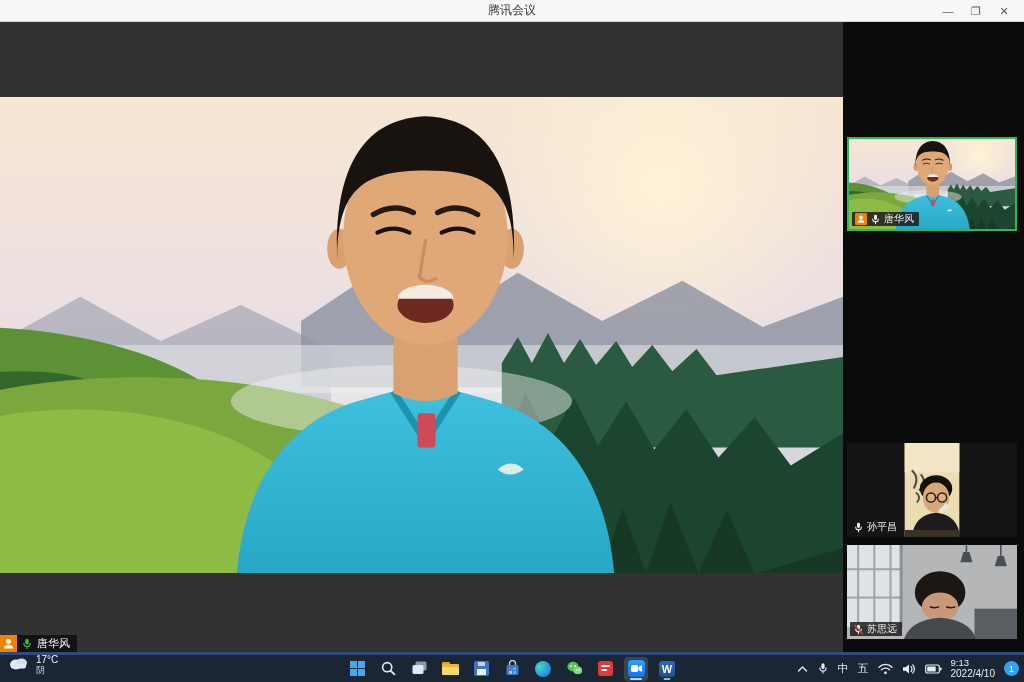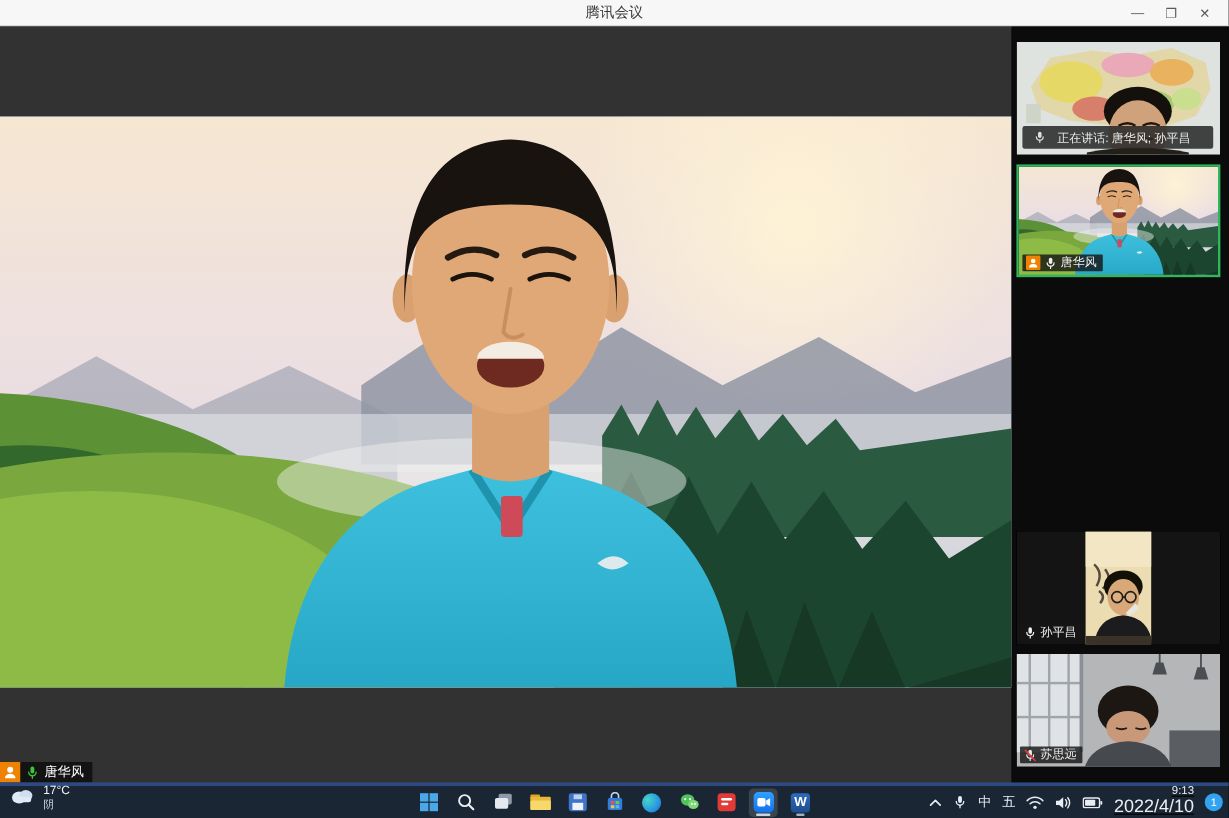--- a/index.html
+++ b/index.html
@@ -74,23 +74,23 @@
                background:radial-gradient(circle at 30% 35%, #46d6c4, #2a9de0 55%, #1b64c8); }
   .redapp { position:relative; width:15px; height:15px; background:#e23a36; border-radius:3px; }
   .redapp i { position:absolute; left:3px; height:2px; background:#fff; border-radius:1px; }
   .meet { width:17px; height:17px; border-radius:4px; background:linear-gradient(180deg,#2fa0ff,#1173ee);
           display:flex; align-items:center; justify-content:center; }
   .wordic { width:16px; height:16px; border-radius:3px; background:linear-gradient(180deg,#2e6ac0,#1e4e8c);
             color:#fff; font-size:11px; font-weight:bold; display:flex; align-items:center; justify-content:center; }
 
   .tray { position:absolute; right:5px; top:0; height:27px; display:flex; align-items:center; gap:9px; }
   .tray .ime { font-size:11px; color:#e8edf3; }
-  .clock { text-align:right; line-height:1.12;text-decoration:underline; }
+  .clock { line-height:1.12; }
   .clock .t { font-size:9.5px; color:#eaeff5; }
-  .clock .d { font-size:15px; color:#eaeff5; }
+  .clock .d { font-size:10px; color:#eaeff5; }
   .notif { width:15px; height:15px; border-radius:50%; background:#33a3f1; color:#fff;
            font-size:9px; display:flex; align-items:center; justify-content:center; }
 </style>
 </head>
 <body>
 
 <svg width="0" height="0" style="position:absolute">
   <defs>
     <linearGradient id="skyg" x1="0" y1="0" x2="0" y2="1">
       <stop offset="0" stop-color="#f6e7d2"></stop>
@@ -290,31 +290,20 @@
         <svg width="12" height="12" viewBox="0 0 12 12" style="color:#3ec43e">
             <use href="#ic-mic"></use>
           </svg>
         <span>唐华风</span>
       </div>
     </div>
   </div>
 
   <div class="sidebar">
 
-    <div class="tile" style="top:13px">
-      <svg class="scene" viewBox="0 0 168 95" preserveAspectRatio="xMidYMid slice">
-          <use href="#scene-map"></use>
-        </svg>
-      <div class="speaking-banner">
-        <svg width="11" height="11" viewBox="0 0 12 12" style="color:#dfdfdf">
-            <use href="#ic-mic"></use>
-          </svg>
-        <span>正在讲话: 唐华风; 孙平昌</span>
-      </div>
-    </div>
 
     <div class="tile speaking" style="top:115px">
       <svg class="scene" viewBox="0 0 420 238" preserveAspectRatio="xMidYMid slice">
           <use href="#scene-tang"></use>
         </svg>
       <div class="tile-label">
         <div class="badge">
           <svg width="10" height="10" viewBox="0 0 12 12">
               <use href="#ic-person"></use>
             </svg>

